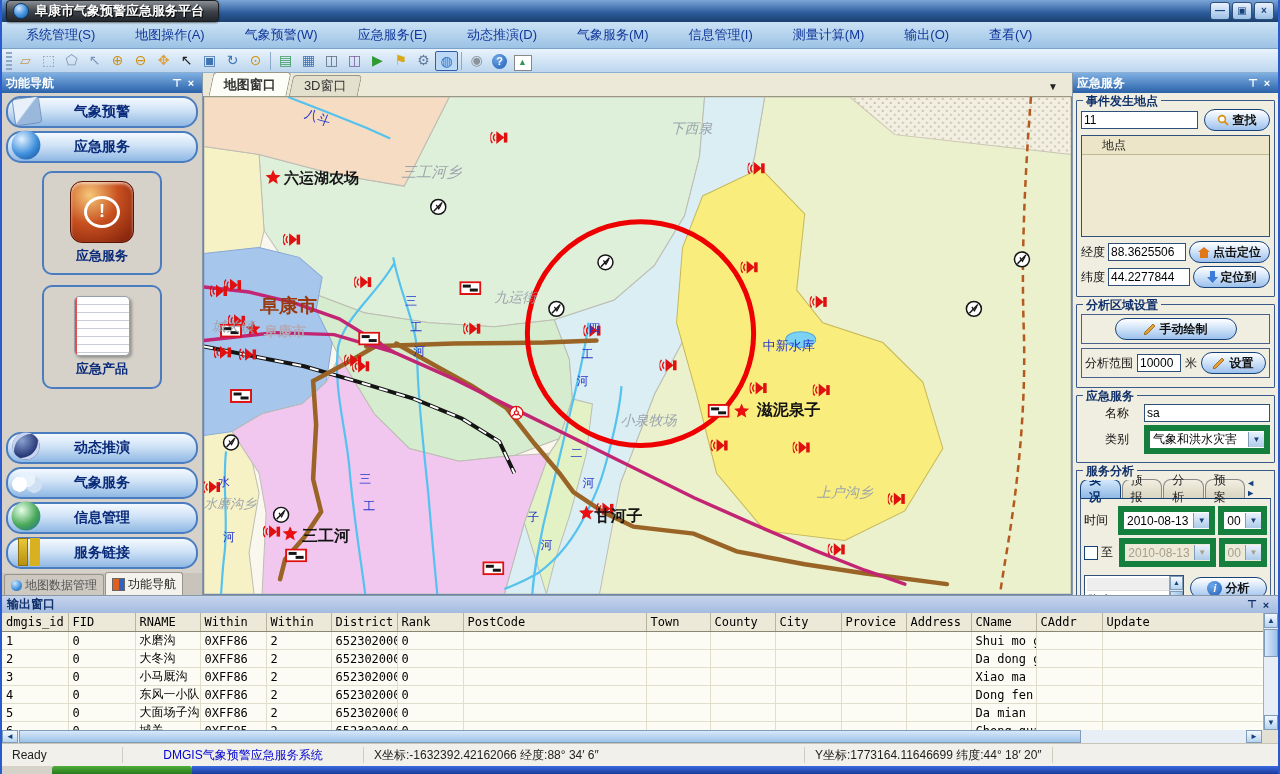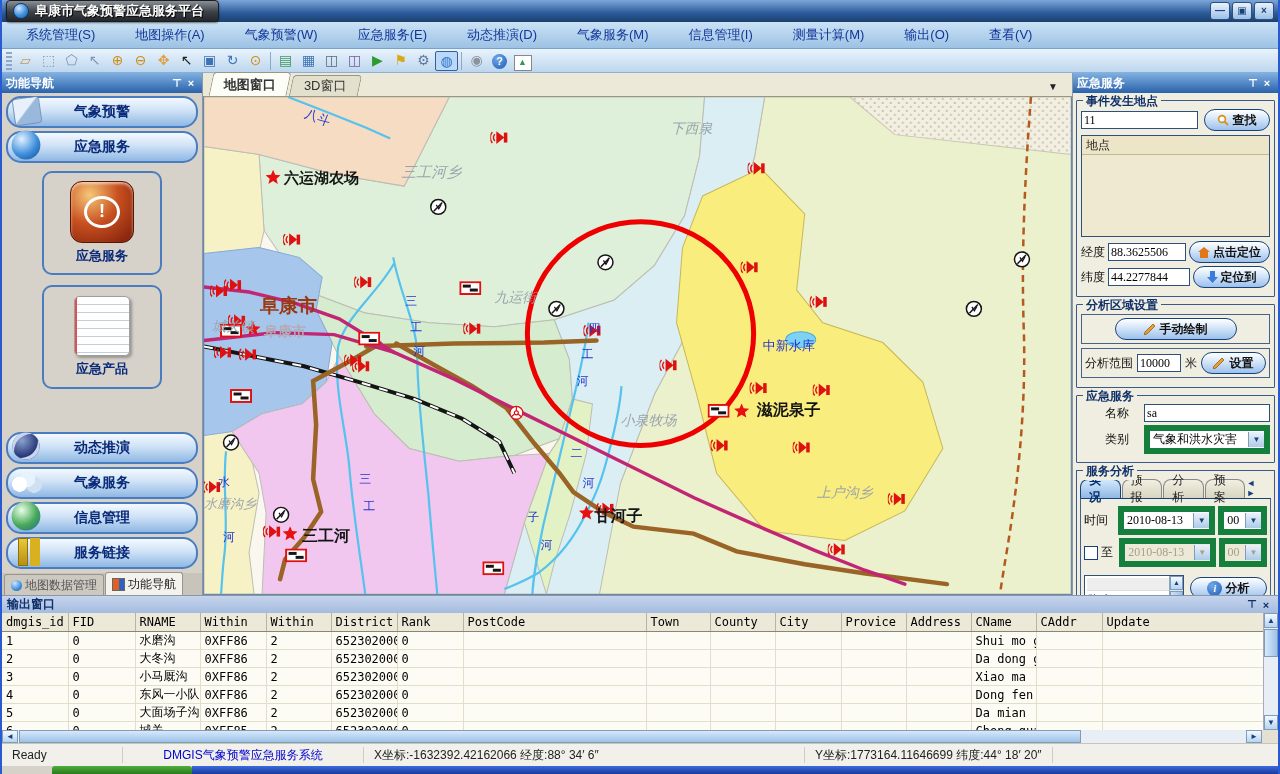--- a/index.html
+++ b/index.html
@@ -59,28 +59,28 @@
   #maptab-dd{position:absolute;right:14px;bottom:4px;font-size:10px;color:#222;}
   #mapcanvas{flex:1;position:relative;border:1px solid #6a86a8;border-top:none;min-height:0;}
   #mapsvg{position:absolute;left:0;top:0;width:100%;height:100%;}
   .mt-town{fill:#9ba3ac;font-style:italic;}
   .mt-name{fill:#141414;font-weight:bold;}
   .mt-city{fill:#993a10;font-weight:bold;}
   .mt-gray{fill:#b4aab4;font-weight:bold;}
   .mt-water{fill:#2233cc;}
   
   #rightpanel{width:205px;flex:none;background:#f0eee1;border-left:1px solid #8898a8;display:flex;flex-direction:column;overflow:hidden;}
-  .rgroup{border:1px solid #3a5a8c;margin:7px 3px 0 3px;padding:5px 3px 5px 3px;position:relative;border-radius:1px;font-family:Liberation Serif, serif;}
+  .rgroup{border:1px solid #3a5a8c;margin:7px 3px 0 3px;padding:5px 3px 5px 3px;position:relative;border-radius:1px;}
   .rgroup-title{position:absolute;top:-8px;left:6px;background:#f0eee1;padding:0 3px;font-weight:bold;color:#10306a;font-size:12px;}
   .rrow{display:flex;align-items:center;margin:3px 1px;gap:3px;}
   .rlabel{color:#111;font-size:12px;white-space:nowrap;}
   .rinput{border:1px solid #30507c;background:#fff;height:16px;font-size:12px;font-family:inherit;padding:0 2px;min-width:0;}
   .pill{border:1px solid #16427c;border-radius:11px;background:linear-gradient(#ffffff,#d8e8fa 40%,#9cc0ec);display:flex;align-items:center;justify-content:center;gap:3px;font-size:12px;font-weight:bold;color:#111;height:20px;padding:0 8px;box-shadow:inset 0 1px 0 #fff;white-space:nowrap;}
   .placelist{border:1px solid #30507c;background:#efe9d2;height:100px;margin:4px 1px;}
-  .placelist .hdr{height:16px;background:#ece5c8;border-bottom:1px solid #c0b890;padding:1px 4px;font-size:12px;color:#222;}
+  .placelist .hdr{height:16px;background:#ece5c8;border-bottom:1px solid #c0b890;padding:1px 20px;font-size:12px;color:#222;}
   .subbox{border:1px solid #47618c;margin:4px 1px;padding:3px;display:flex;align-items:center;justify-content:center;gap:4px;}
   .sel{border:6px solid #15803d;background:#fff;height:17px;display:flex;align-items:center;font-size:12px;}
   .sel .v{flex:1;padding:0 3px;overflow:hidden;white-space:nowrap;}
   .sel .dd{width:15px;height:15px;margin:0;background:linear-gradient(#eaf2fc,#aecbe8);border-left:1px solid #7f9db9;color:#16427c;font-size:8px;line-height:15px;text-align:center;flex:none;}
   .sel.disabled{background:#ece9d8;color:#a89f88;}
   .sel.disabled .dd{color:#a89f88;}
   .cb{width:12px;height:12px;border:1px solid #16427c;background:#fff;flex:none;}
   .rtabs{display:flex;align-items:flex-end;margin:2px 0 0 0;}
   .rtab{height:18px;padding:0 8px;font-size:12px;color:#222;background:linear-gradient(#f2efe2,#d8d4c0);border:1px solid #888;border-bottom:none;border-radius:8px 8px 0 0;margin-right:1px;display:flex;align-items:center;}
   .rtab.active{background:linear-gradient(#d4e8fc,#8fb8e4);font-weight:bold;color:#06306a;border-color:#16427c;}

